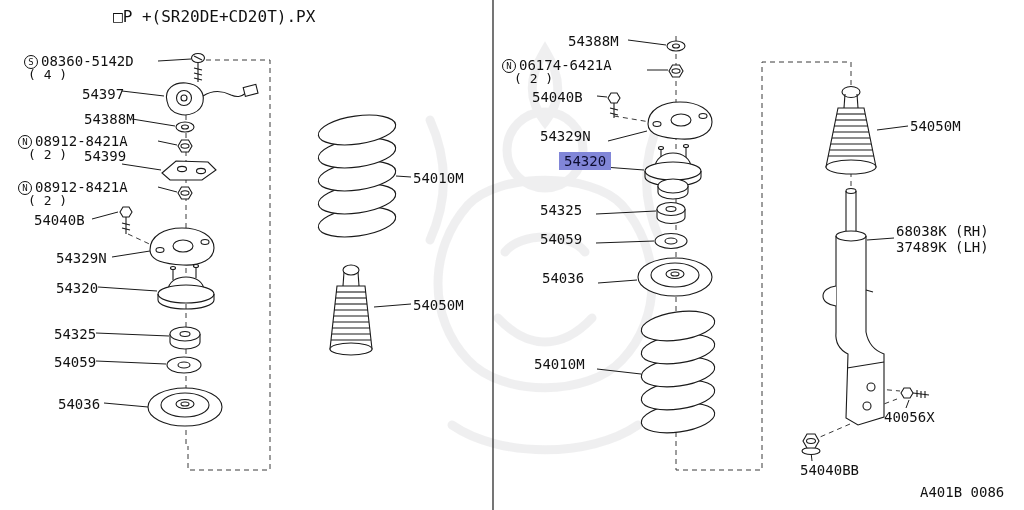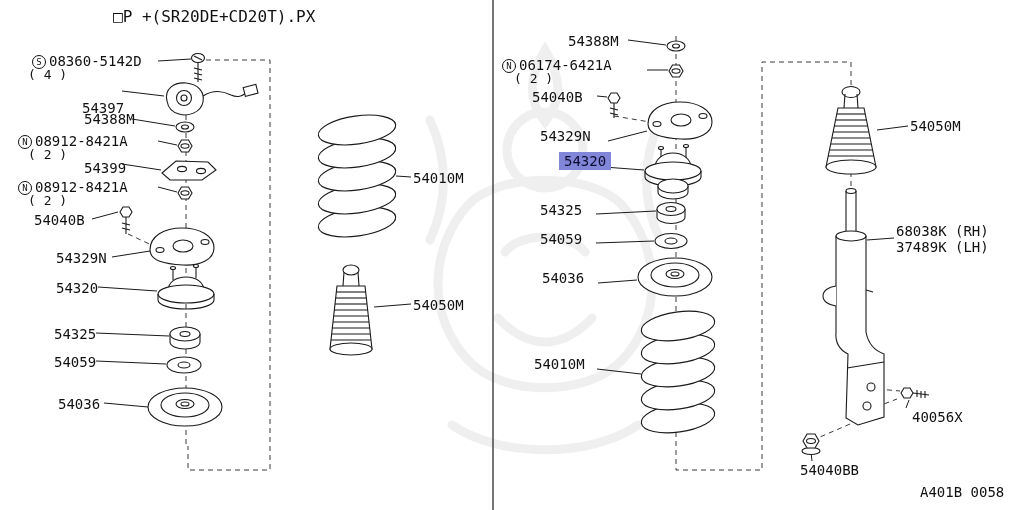--- a/index.html
+++ b/index.html
@@ -288,34 +288,34 @@
       <g>
         <ellipse cx="811" cy="451" rx="9" ry="3.5" fill="#fff"></ellipse>
         <polygon points="803,441 807,434 815,434 819,441 815,448 807,448" fill="#fff"></polygon>
         <ellipse cx="811" cy="441" rx="4.5" ry="2.5"></ellipse>
       </g>
     </g>
   </svg>
 
   <div class="lbl hdr" style="left:113px;top:8px">□P +(SR20DE+CD20T).PX</div>
 
-  <div class="lbl" style="left:32px;top:53px">
+  <div class="lbl" style="left:24px;top:53px">
     <span class="badge">S</span><span>08360-5142D</span>
   </div>
   <div class="lbl qty" style="left:28px;top:68px">( 4 )</div>
 
-  <div class="lbl" style="left:82px;top:100px">54397</div>
+  <div class="lbl" style="left:82px;top:86px">54397</div>
   <div class="lbl" style="left:84px;top:111px">54388M</div>
 
   <div class="lbl" style="left:18px;top:133px">
     <span class="badge">N</span><span>08912-8421A</span>
   </div>
   <div class="lbl qty" style="left:28px;top:148px">( 2 )</div>
 
-  <div class="lbl" style="left:84px;top:160px">54399</div>
+  <div class="lbl" style="left:84px;top:148px">54399</div>
 
   <div class="lbl" style="left:18px;top:179px">
     <span class="badge">N</span><span>08912-8421A</span>
   </div>
   <div class="lbl qty" style="left:28px;top:194px">( 2 )</div>
 
   <div class="lbl" style="left:34px;top:212px">54040B</div>
   <div class="lbl" style="left:56px;top:250px">54329N</div>
   <div class="lbl" style="left:56px;top:280px">54320</div>
   <div class="lbl" style="left:54px;top:326px">54325</div>
@@ -336,18 +336,18 @@
 
   <div class="lbl hl" style="left:559px;top:152px">54320</div>
 
   <div class="lbl" style="left:540px;top:202px">54325</div>
   <div class="lbl" style="left:540px;top:231px">54059</div>
   <div class="lbl" style="left:542px;top:270px">54036</div>
   <div class="lbl" style="left:534px;top:356px">54010M</div>
   <div class="lbl" style="left:910px;top:118px">54050M</div>
   <div class="lbl" style="left:896px;top:223px">68038K (RH)</div>
   <div class="lbl" style="left:896px;top:239px">37489K (LH)</div>
-  <div class="lbl" style="left:912px;top:409px">40056X</div>
+  <div class="lbl" style="left:884px;top:409px">40056X</div>
   <div class="lbl" style="left:800px;top:462px">54040BB</div>
 
-  <div class="lbl" style="left:920px;top:484px">A401B 0058</div>
+  <div class="lbl" style="left:920px;top:484px">A401B 0086</div>
 
 </div>
 
 </body></html>

